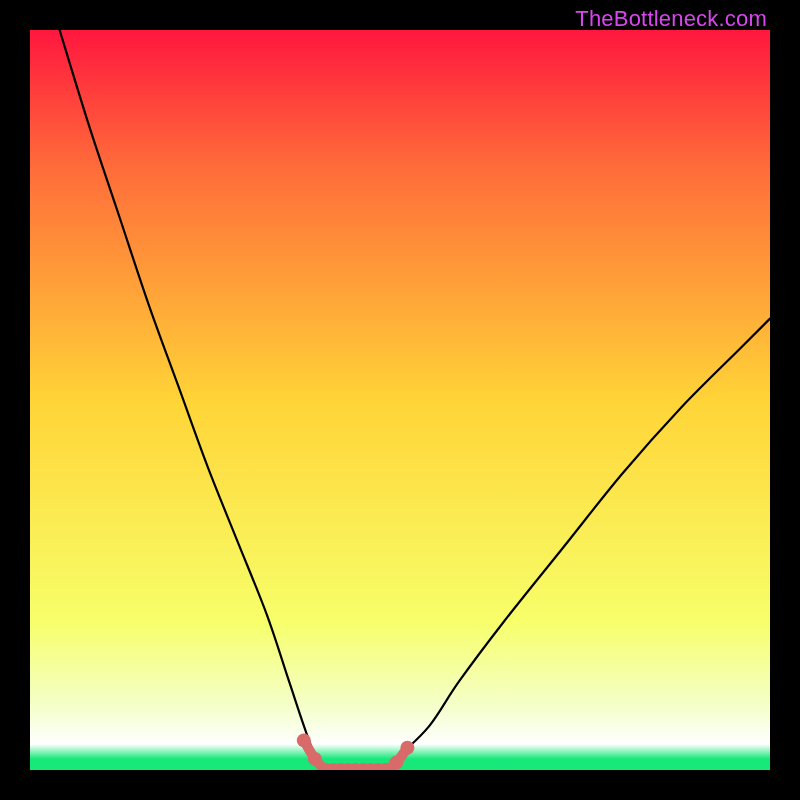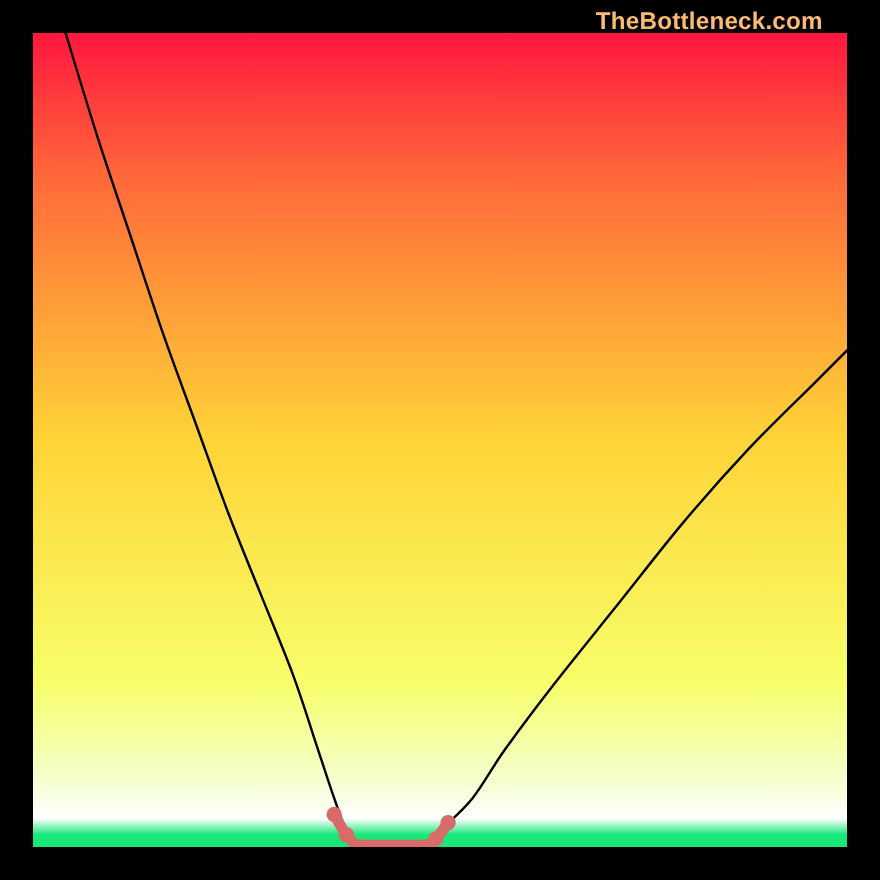--- a/index.html
+++ b/index.html
@@ -30,24 +30,24 @@
   .gradient {
     position: absolute;
     left: 0;
     top: 0;
     width: 100%;
     height: 100%;
   }
   .watermark {
     position: absolute;
     top: 6px;
-    right: 52px;
-    color: #fdba74;
+    right: 33px;
+    color: #d946ef;
     font-size: 22px;
-    font-weight: 700;
+    font-weight: 400;
     letter-spacing: 0.2px;
     user-select: none;
   }
   svg.curves {
     position: absolute;
     left: 0;
     top: 0;
     width: 100%;
     height: 100%;
   }

